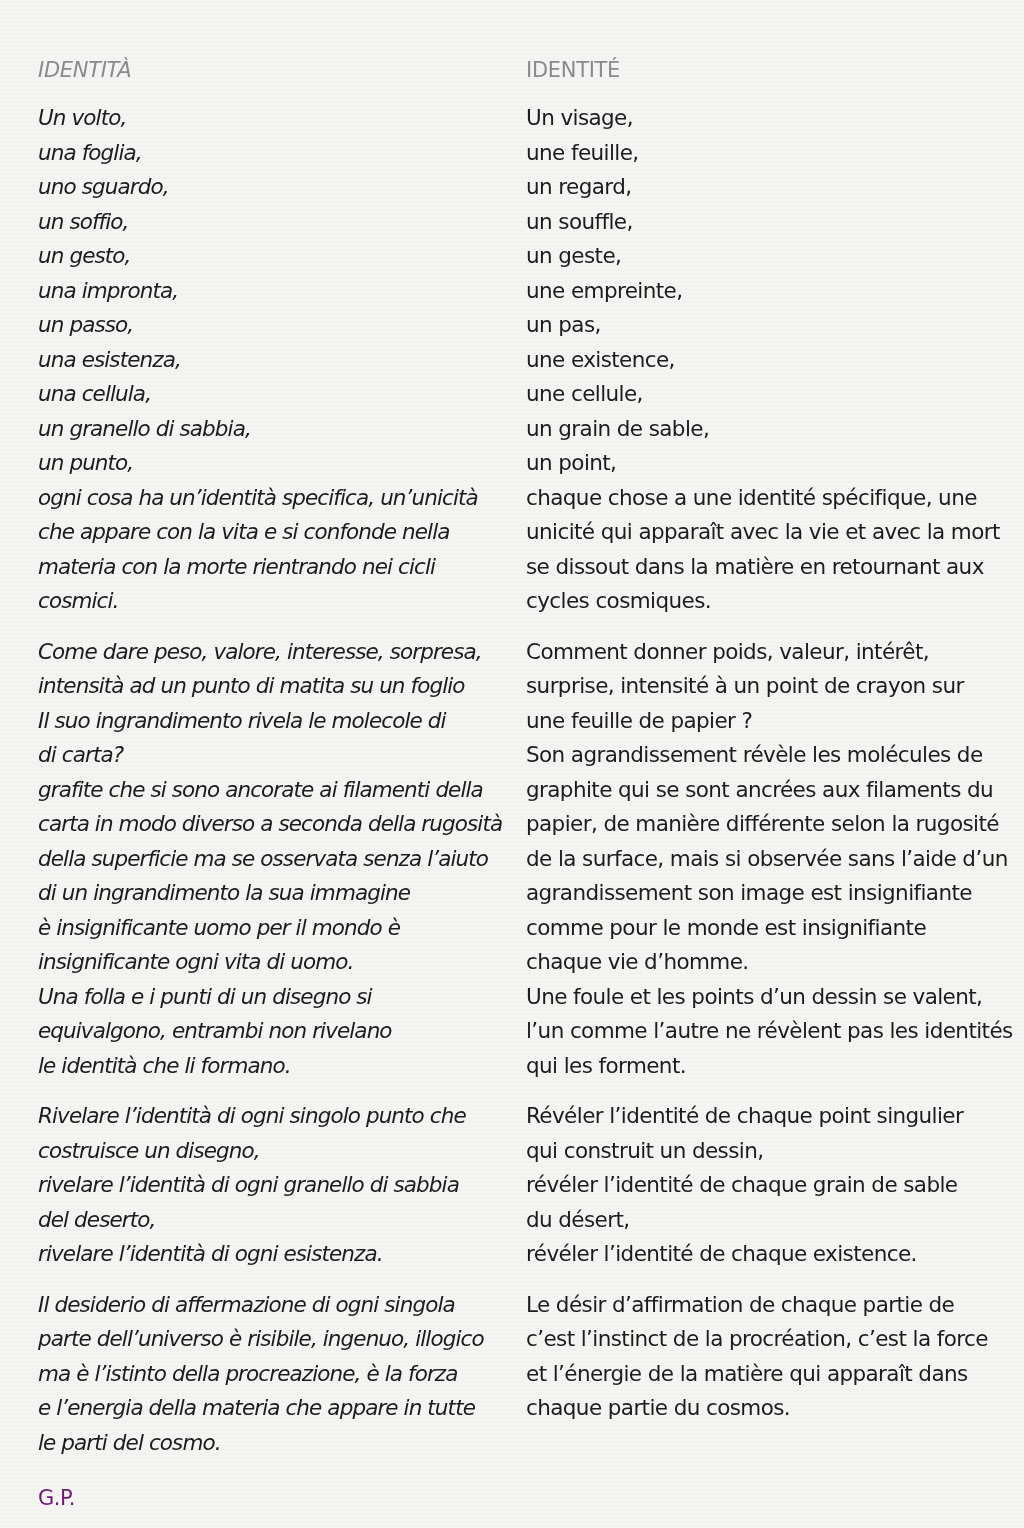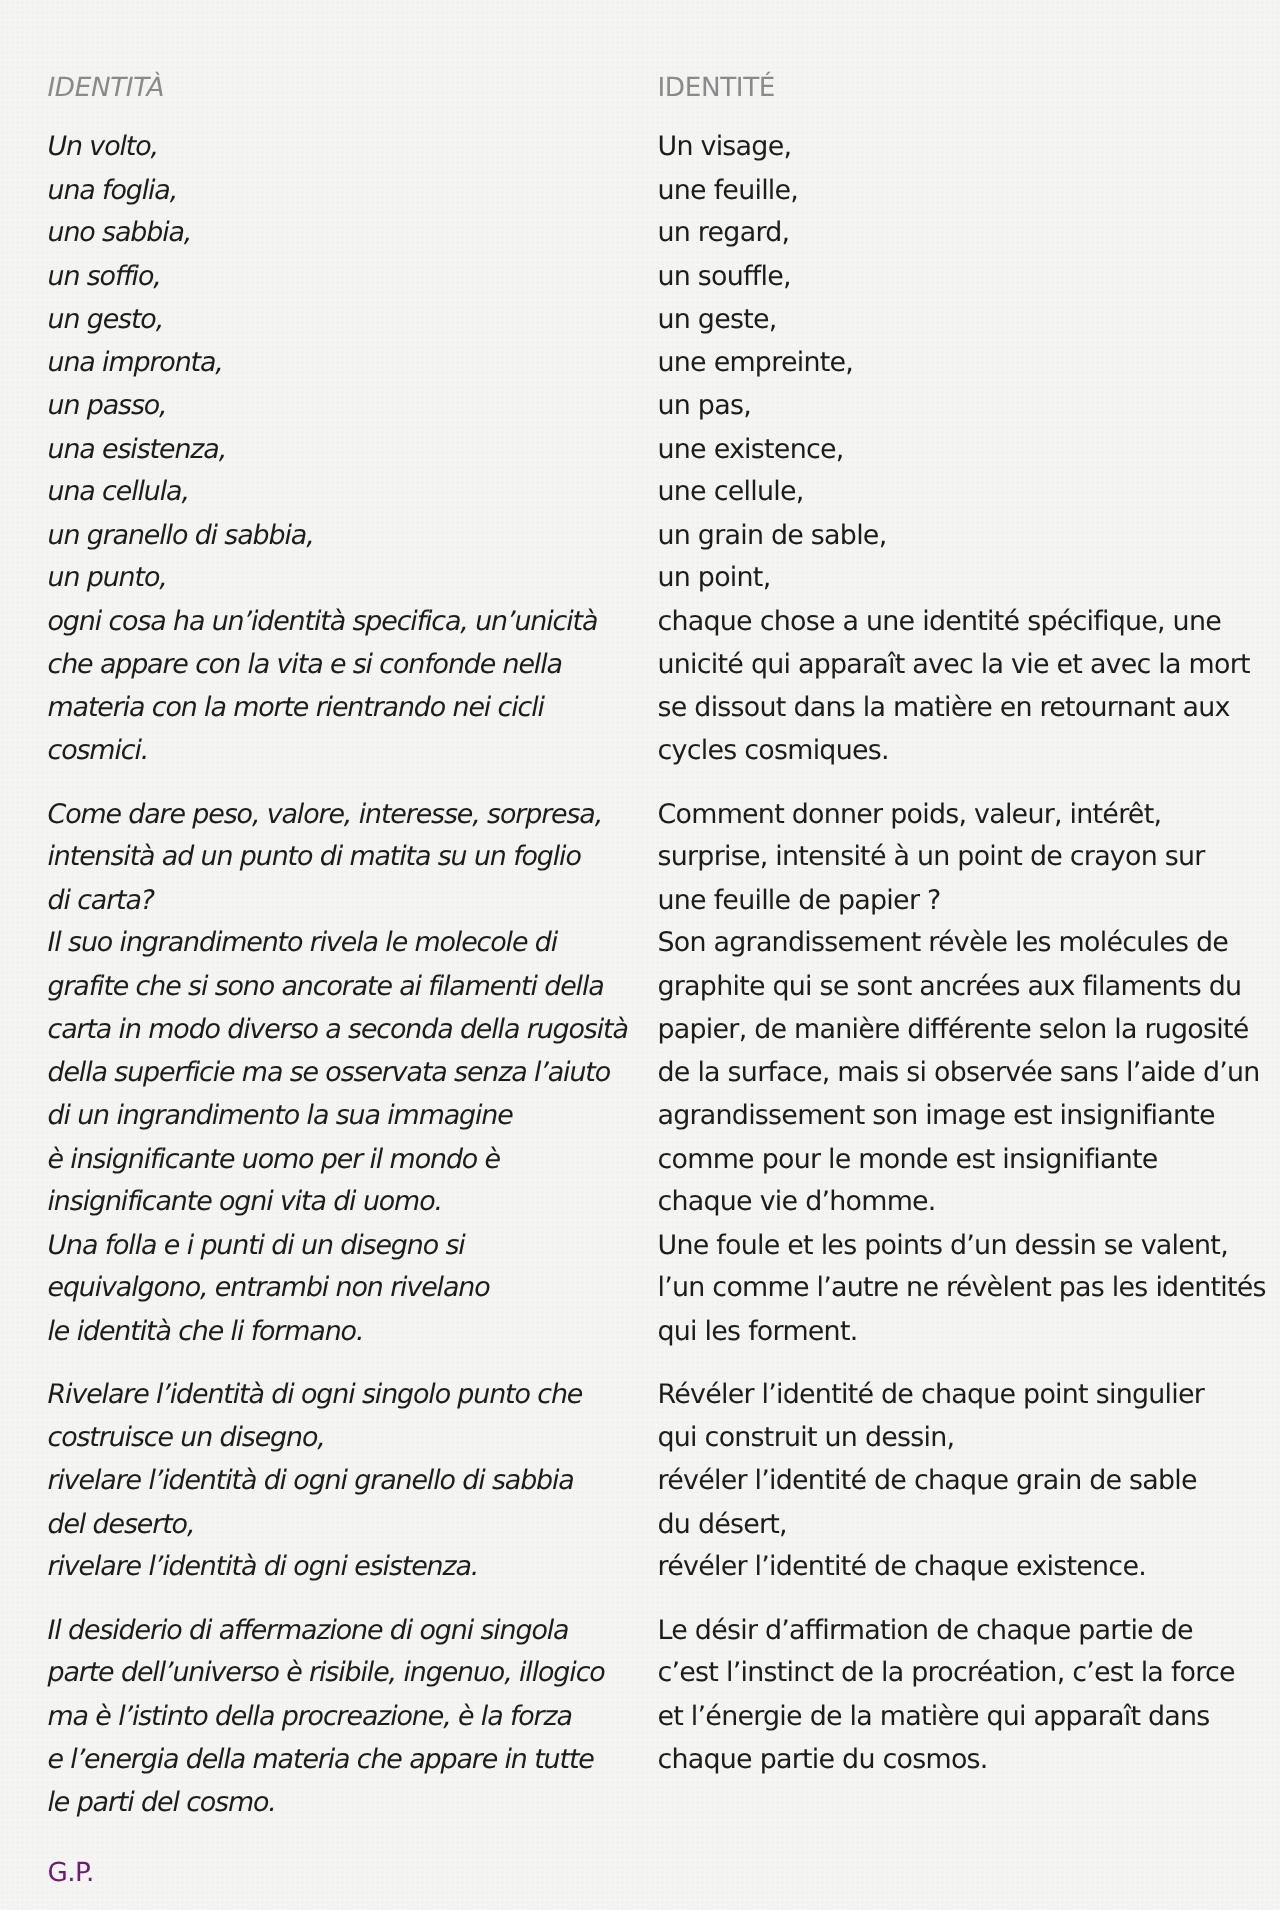--- a/index.html
+++ b/index.html
@@ -33,39 +33,39 @@
 </style>
 </head>
 <body>
 
 <div class="col col-it">
   <div class="title">IDENTITÀ</div>
   <div id="it-body">
       <div class="stanza">
         <div class="line">Un volto,</div>
         <div class="line">una foglia,</div>
-        <div class="line">uno sabbia,</div>
+        <div class="line">uno sguardo,</div>
         <div class="line">un soffio,</div>
         <div class="line">un gesto,</div>
         <div class="line">una impronta,</div>
         <div class="line">un passo,</div>
         <div class="line">una esistenza,</div>
         <div class="line">una cellula,</div>
         <div class="line">un granello di sabbia,</div>
         <div class="line">un punto,</div>
         <div class="line">ogni cosa ha un’identità specifica, un’unicità</div>
         <div class="line">che appare con la vita e si confonde nella</div>
         <div class="line">materia con la morte rientrando nei cicli</div>
         <div class="line">cosmici.</div>
       </div>
       <div class="stanza">
         <div class="line">Come dare peso, valore, interesse, sorpresa,</div>
         <div class="line">intensità ad un punto di matita su un foglio</div>
+        <div class="line">Il suo ingrandimento rivela le molecole di</div>
         <div class="line">di carta?</div>
-        <div class="line">Il suo ingrandimento rivela le molecole di</div>
         <div class="line">grafite che si sono ancorate ai filamenti della</div>
         <div class="line">carta in modo diverso a seconda della rugosità</div>
         <div class="line">della superficie ma se osservata senza l’aiuto</div>
         <div class="line">di un ingrandimento la sua immagine</div>
         <div class="line">è insignificante uomo per il mondo è</div>
         <div class="line">insignificante ogni vita di uomo.</div>
         <div class="line">Una folla e i punti di un disegno si</div>
         <div class="line">equivalgono, entrambi non rivelano</div>
         <div class="line">le identità che li formano.</div>
       </div>

